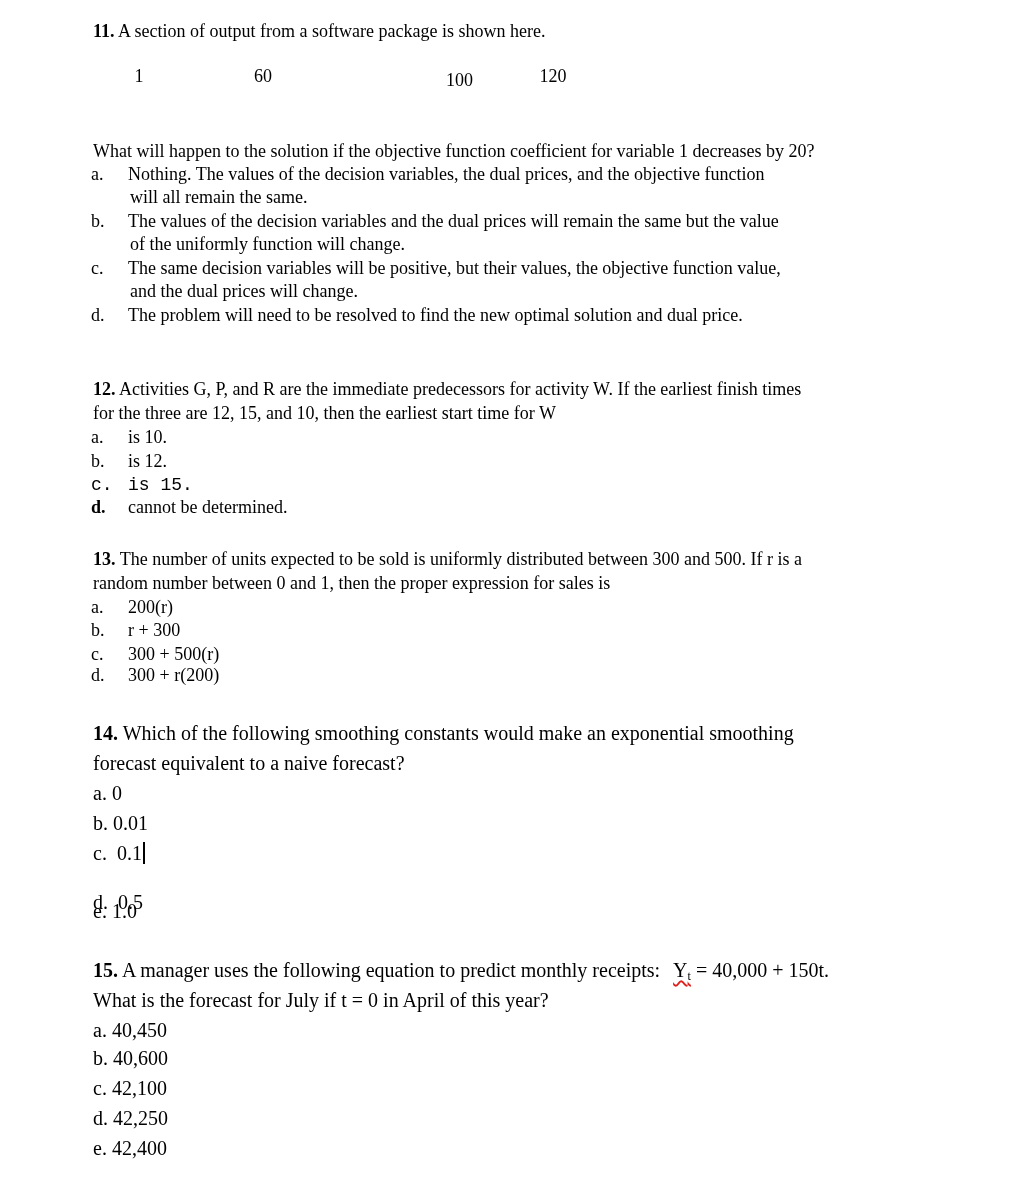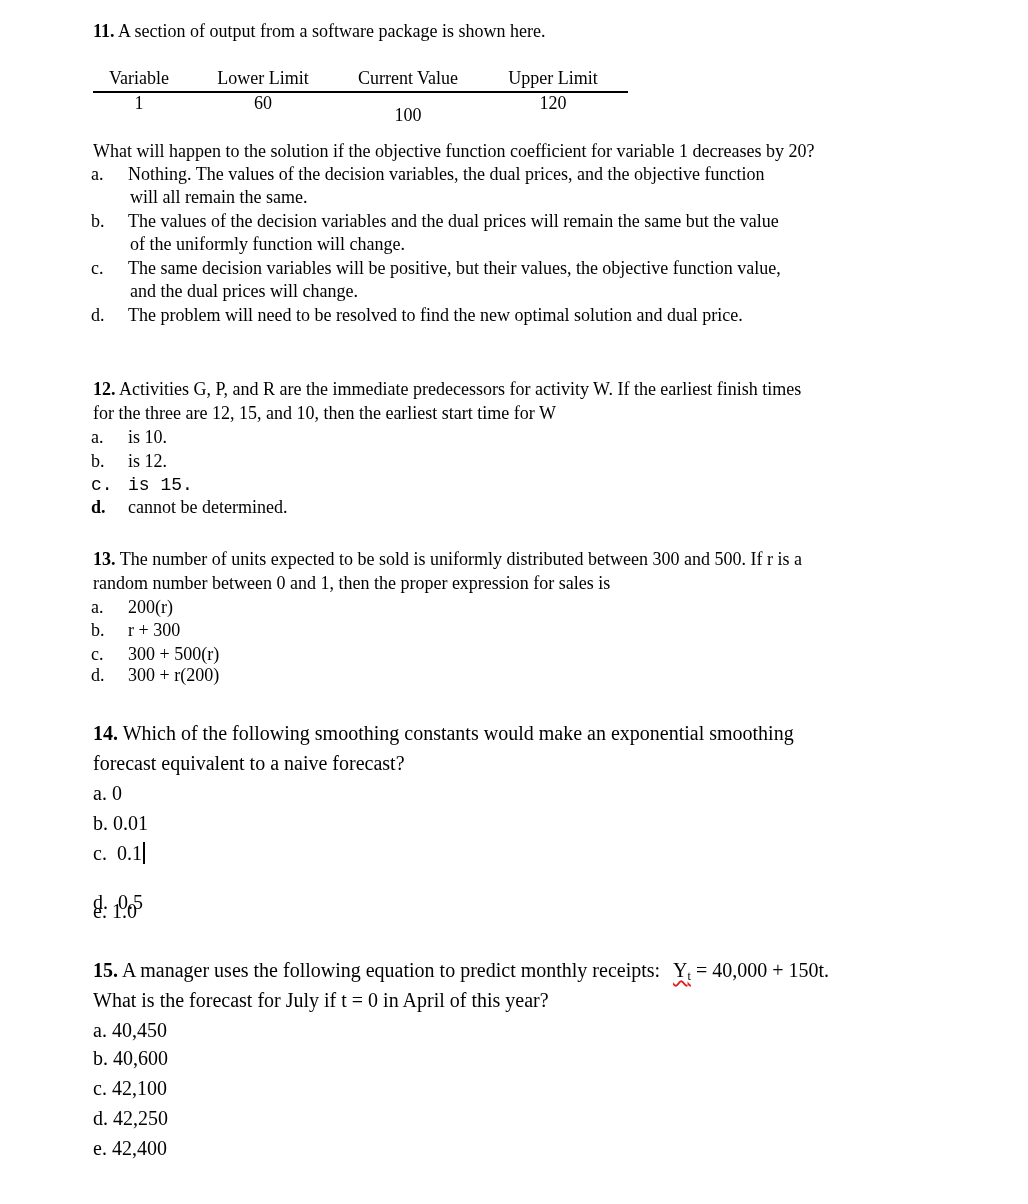--- a/index.html
+++ b/index.html
@@ -81,30 +81,24 @@
 
 <div class="page">
 
   <div class="q" style="top:0;">
     <div class="line s18" style="top:20px;">
       <span class="qnum">11.</span>
       <span>A section of output from a software package is shown here.</span>
     </div>
 
     <div class="out-table">
-      <div class="hdr">
-        <span class="cell c0">Variable</span>
-        <span class="cell c1">Lower Limit</span>
-        <span class="cell c2">Current Value</span>
-        <span class="cell c3">Upper Limit</span>
-      </div>
       <div class="row">
         <span class="cell c0" style="top:0;">1</span>
         <span class="cell c1" style="top:0;">60</span>
-        <span class="cell c2" style="top:12px;">100</span>
+        <span class="cell c2" style="top:4px;text-align:right;">100</span>
         <span class="cell c3" style="top:0;">120</span>
       </div>
     </div>
 
     <div class="line s18" style="top:140px;">What will happen to the solution if the objective function coefficient for variable 1 decreases by 20?</div>
 
     <div class="opt s18" style="top:163px; left:-2px;">
       <span class="opt-letter">a.</span><span>Nothing. The values of the decision variables, the dual prices, and the objective function</span>
     </div>
     <div class="cont s18" style="top:186px; left:37px;">will all remain the same.</div>

